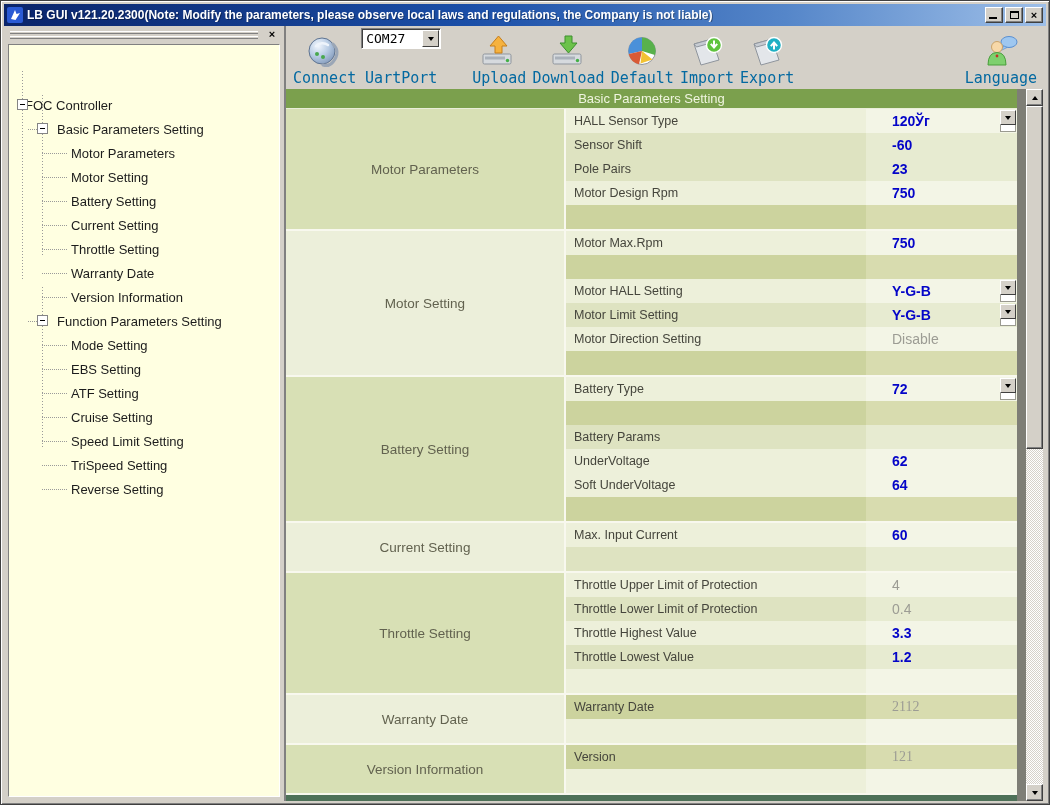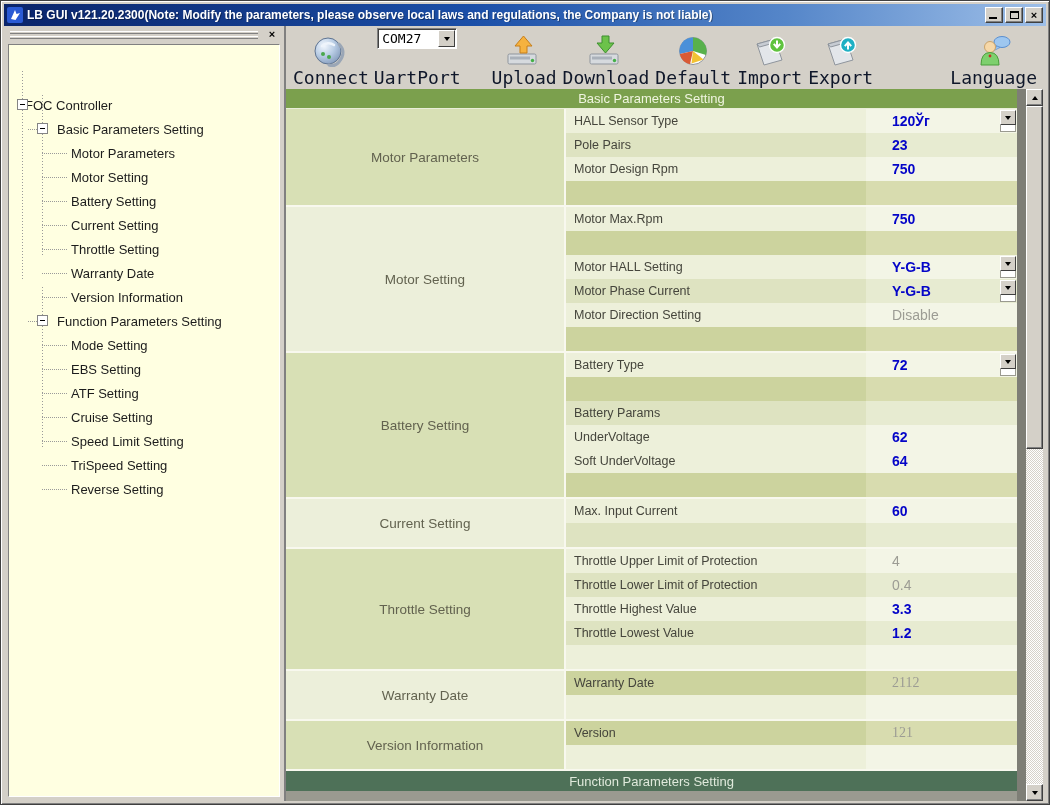--- a/index.html
+++ b/index.html
@@ -54,21 +54,21 @@
   .vdots { position:absolute; width:1px;
            background-image:repeating-linear-gradient(to bottom,#9a9a9a 0 1px,transparent 1px 3px); }
 
   
   .right-panel { flex:1; display:flex; flex-direction:column; overflow:hidden; }
   .toolbar { height:63px; flex:0 0 63px; display:flex; align-items:flex-start; padding:2px 6px 0 4px;
              background:#d4d0c8; }
   .tb-btn { display:flex; flex-direction:column; align-items:center; justify-content:flex-end;
             height:58px; padding:0 3px; cursor:pointer; }
   .tb-icon { height:38px; display:flex; align-items:flex-end; }
-  .tb-label { font-family:"DejaVu Sans Mono", monospace; font-size:18px; color:#0f172a; line-height:16px; }
+  .tb-label { font-family:"DejaVu Sans Mono", monospace; font-size:15px; color:#0369a1; line-height:16px; }
   .tb-uart { display:flex; flex-direction:column; align-items:center; height:58px;
              justify-content:space-between; margin:0 10px 0 2px; }
   .combo { width:80px; height:21px; background:#fff; border:1px solid; margin-bottom:10px;
            border-color:#808080 #fff #fff #808080; box-shadow:inset 1px 1px 0 #404040;
            display:flex; align-items:center; cursor:pointer; }
   .combo-text { flex:1; font-family:"DejaVu Sans Mono", monospace; font-size:13px; padding-left:4px; }
   .combo-btn { width:17px; height:17px; margin-right:1px; background:#d4d0c8; border:1px solid;
                border-color:#fff #404040 #404040 #fff; display:flex; align-items:center; justify-content:center; }
   .tri-down { width:0; height:0; border-left:3px solid transparent; border-right:3px solid transparent;
               border-top:4px solid #000; }
@@ -344,20 +344,24 @@
                   <div class="prow sh-light">
                     <div class="pname">HALL Sensor Type</div>
                     <div class="pvalue v-blue">120Ўг<div class="dd">
                         <div class="ddbtn">
                           <i class="tri-down"></i>
                         </div>
                         <div class="ddwhite"></div>
                       </div></div>
                   </div>
                   <div class="prow sh-dark">
+                    <div class="pname">Sensor Shift</div>
+                    <div class="pvalue v-blue">-60</div>
+                  </div>
+                  <div class="prow sh-dark">
                     <div class="pname">Pole Pairs</div>
                     <div class="pvalue v-blue">23</div>
                   </div>
                   <div class="prow sh-light">
                     <div class="pname">Motor Design Rpm</div>
                     <div class="pvalue v-blue">750</div>
                   </div>
                   <div class="prow sh-sage">
                     <div class="pname"></div>
                     <div class="pvalue"></div>
@@ -378,21 +382,21 @@
                   <div class="prow sh-light">
                     <div class="pname">Motor HALL Setting</div>
                     <div class="pvalue v-blue">Y-G-B<div class="dd">
                         <div class="ddbtn">
                           <i class="tri-down"></i>
                         </div>
                         <div class="ddwhite"></div>
                       </div></div>
                   </div>
                   <div class="prow sh-dark">
-                    <div class="pname">Motor Phase Current</div>
+                    <div class="pname">Motor Limit Setting</div>
                     <div class="pvalue v-blue">Y-G-B<div class="dd">
                         <div class="ddbtn">
                           <i class="tri-down"></i>
                         </div>
                         <div class="ddwhite"></div>
                       </div></div>
                   </div>
                   <div class="prow sh-light">
                     <div class="pname">Motor Direction Setting</div>
                     <div class="pvalue v-gray">Disable</div>

